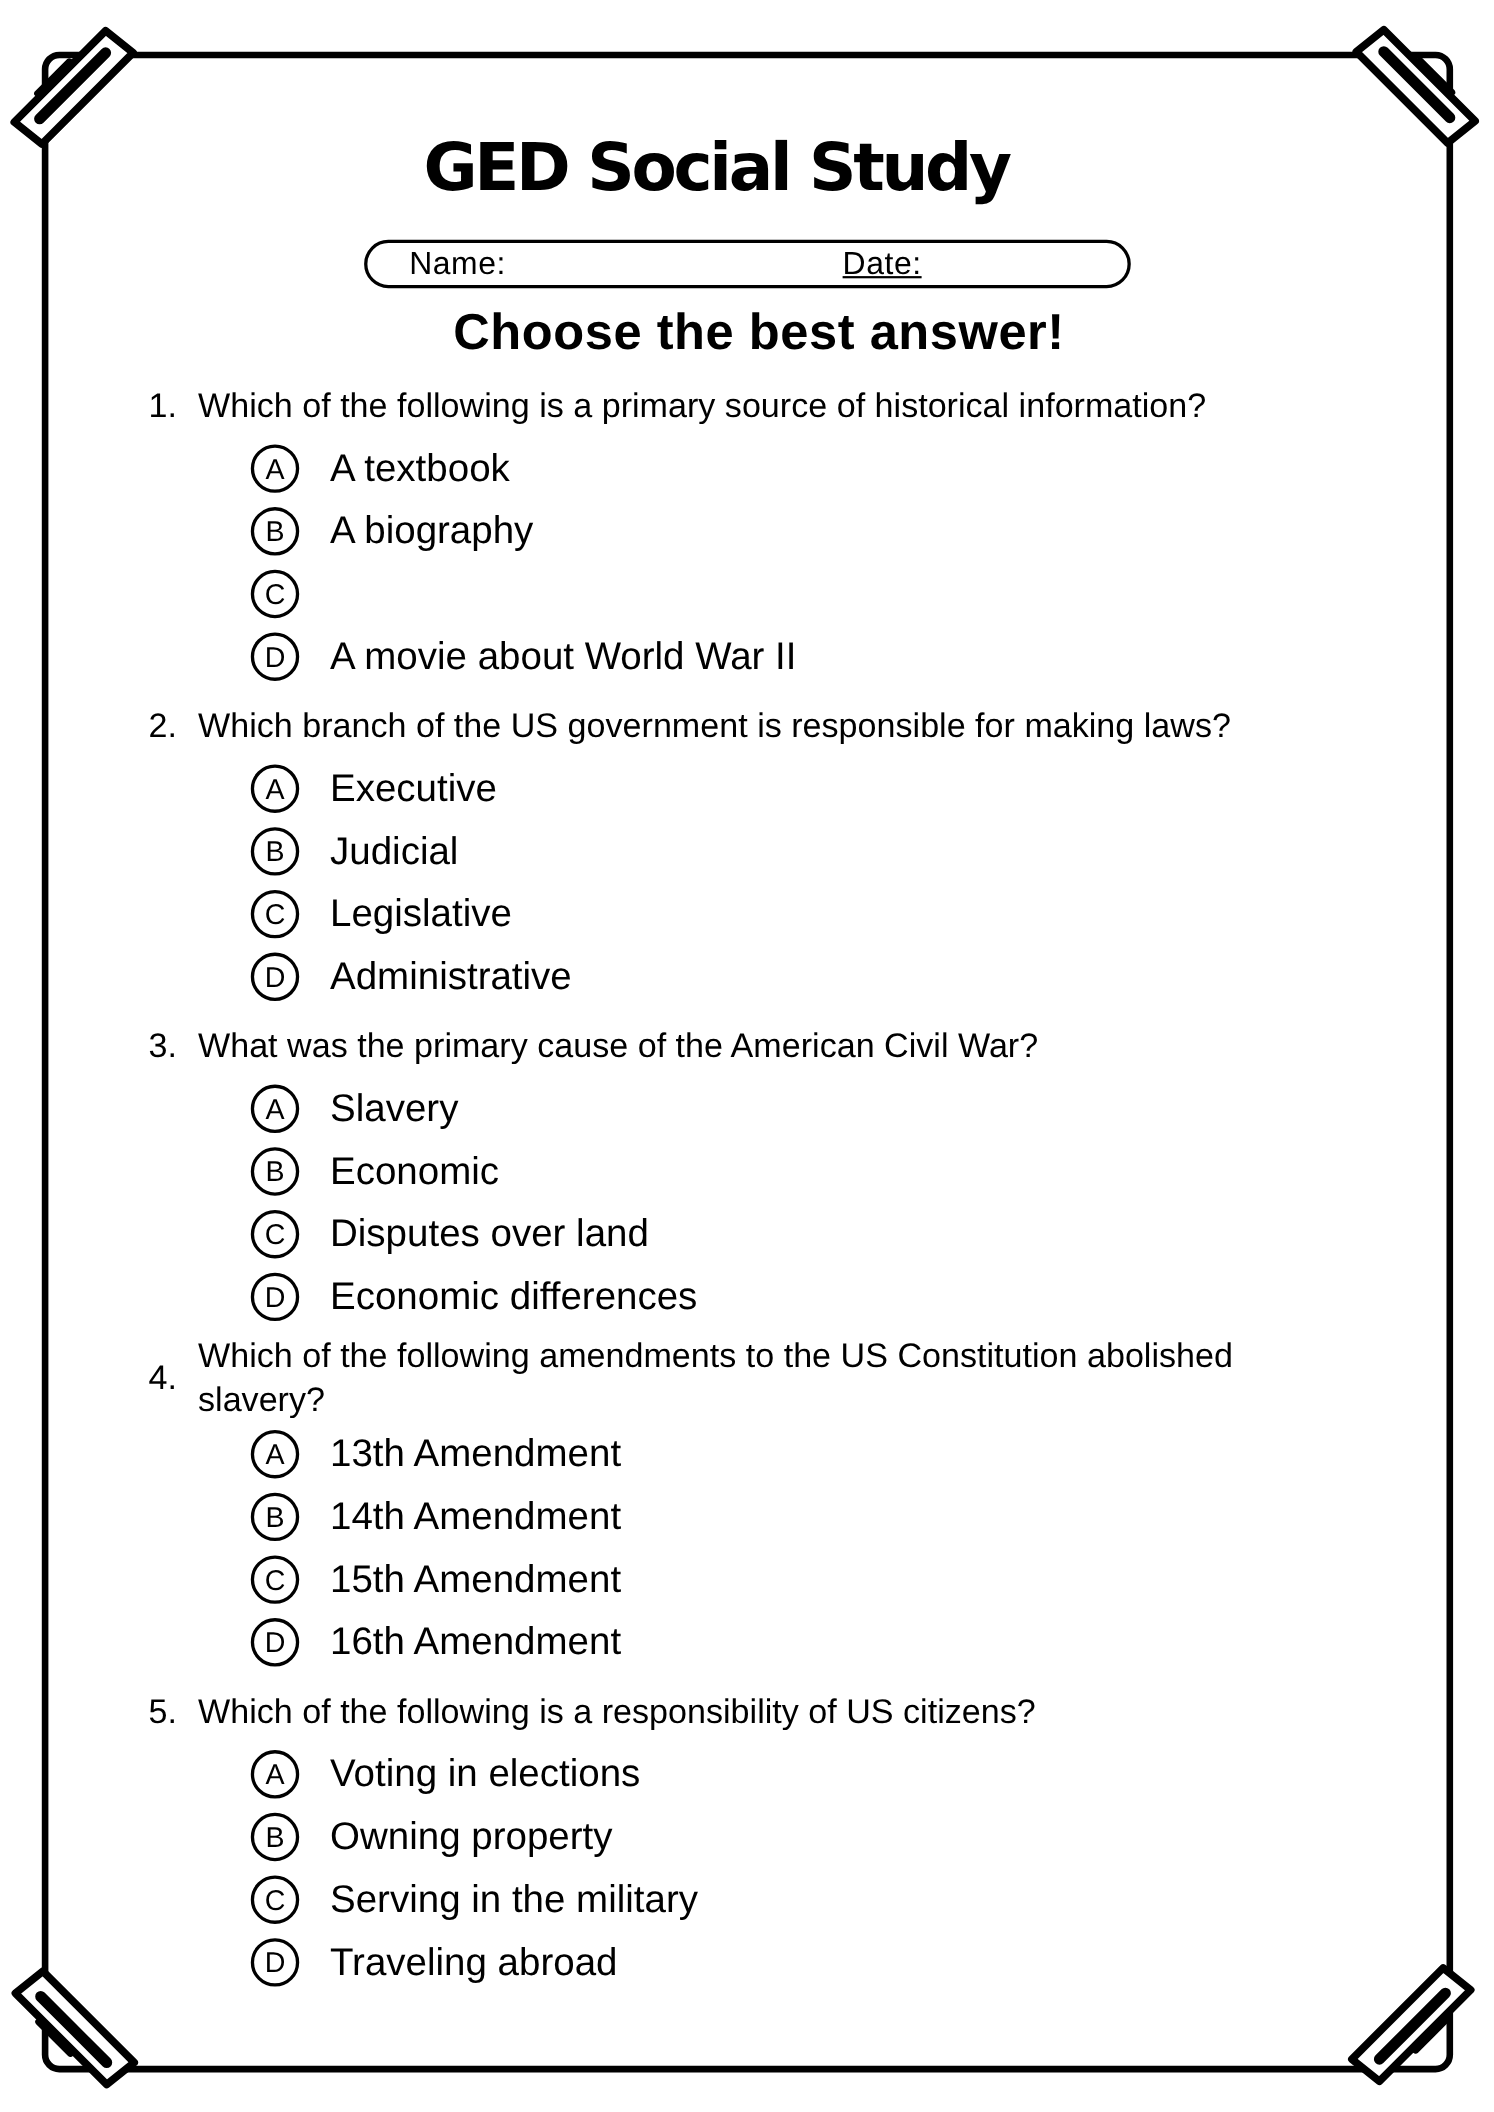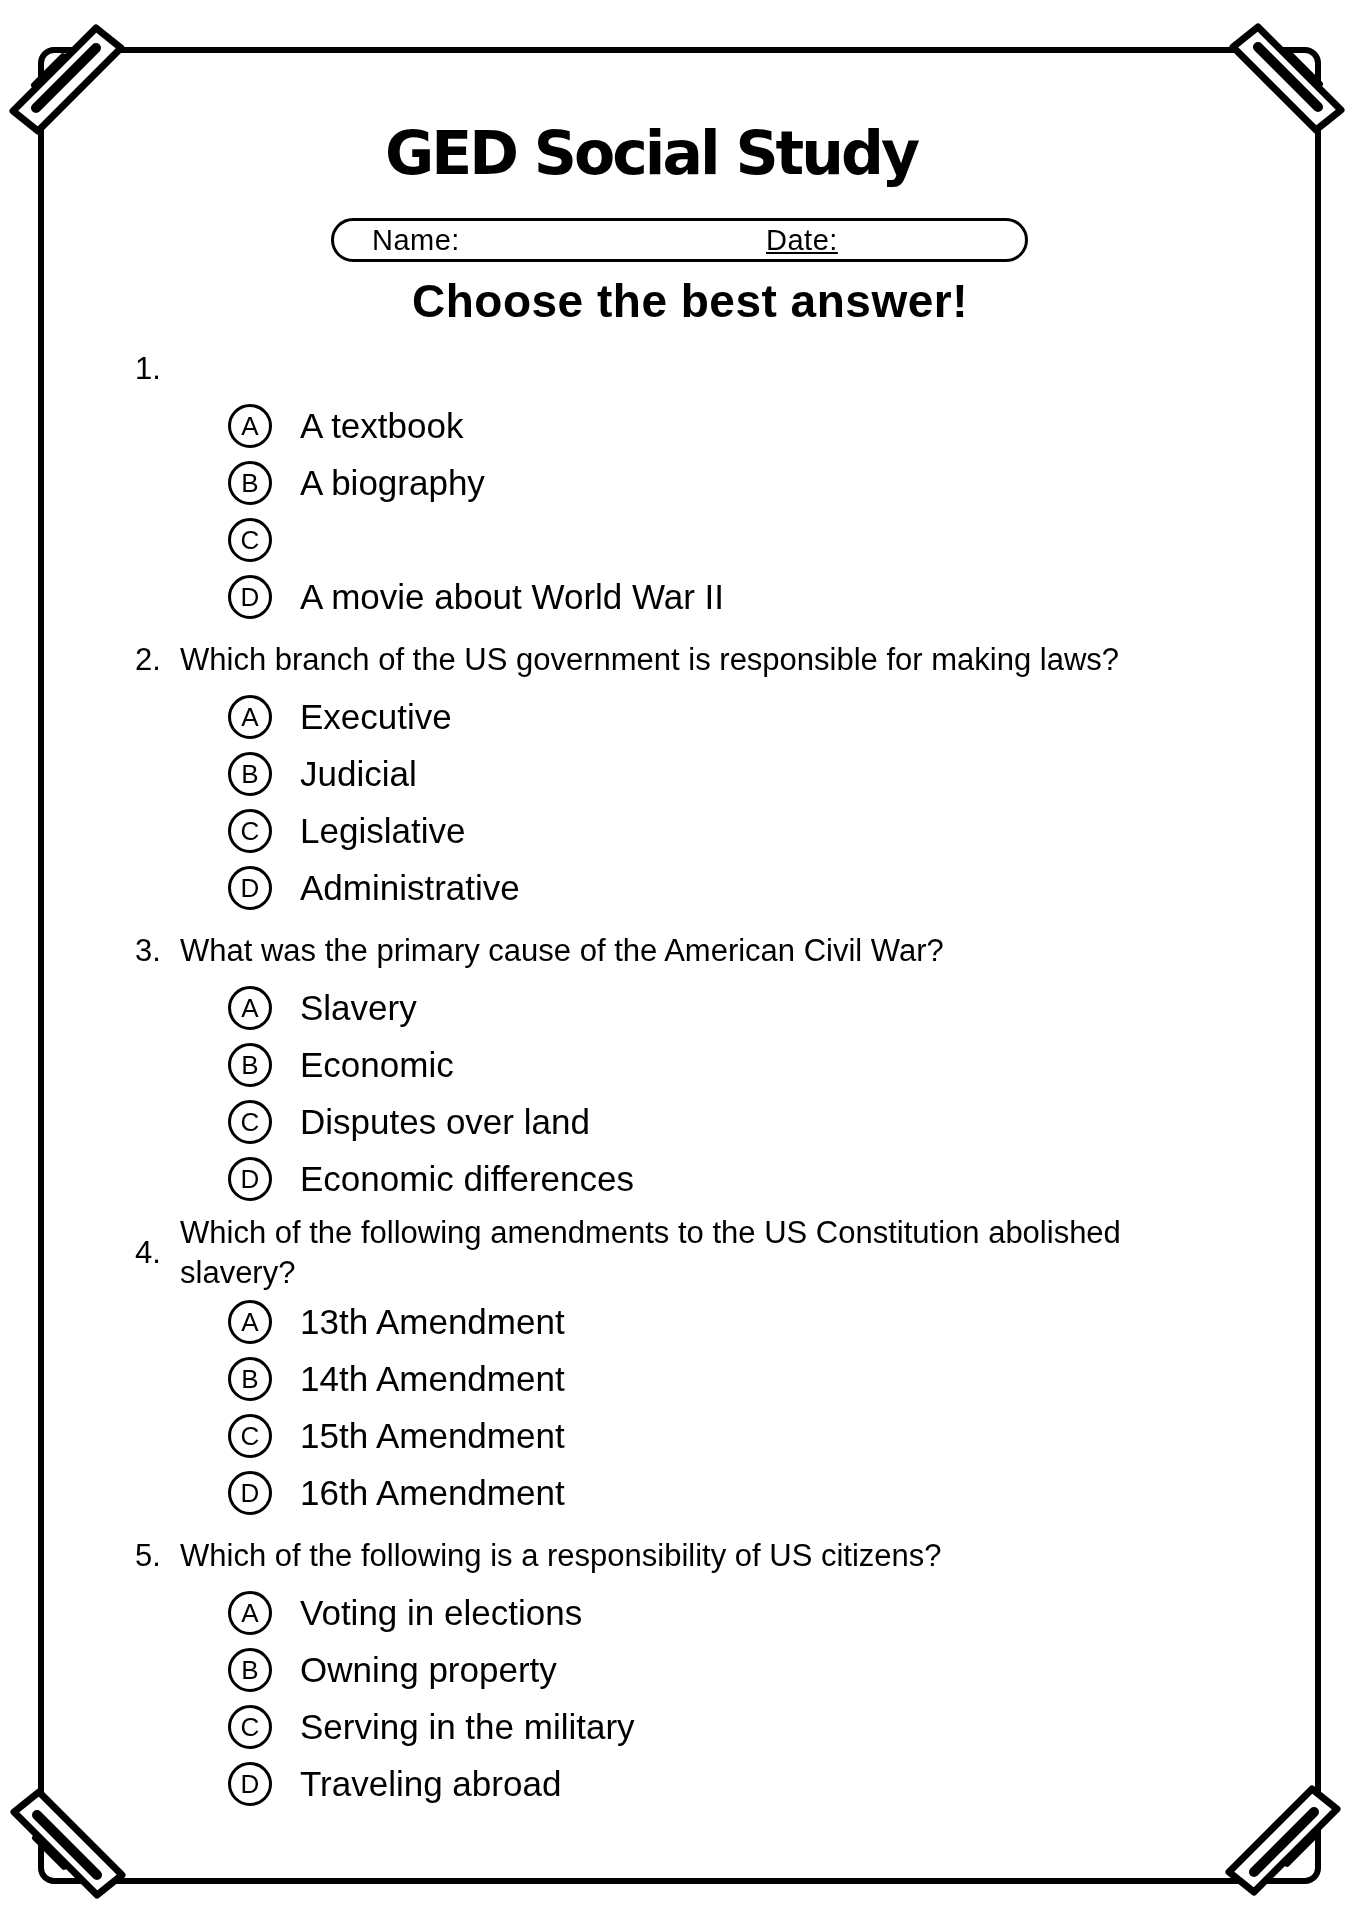--- a/index.html
+++ b/index.html
@@ -104,20 +104,21 @@
   <span class="lbl lbl-date">Date:</span>
   <span class="fill-area fill-date"></span>
 </div>
 
 <div class="instruction">Choose the best answer!</div>
 
 <div class="questions">
   <section class="question">
     <div class="q-row">
       <span class="q-num">1.</span>
+      <span class="q-text">Which of the following is a primary source of historical information?</span>
     </div>
     <div class="options">
   <div class="option-row">
     <span class="bubble">A</span>
     <span class="opt-label">A textbook</span>
   </div>
 
   <div class="option-row">
     <span class="bubble">B</span>
     <span class="opt-label">A biography</span>

